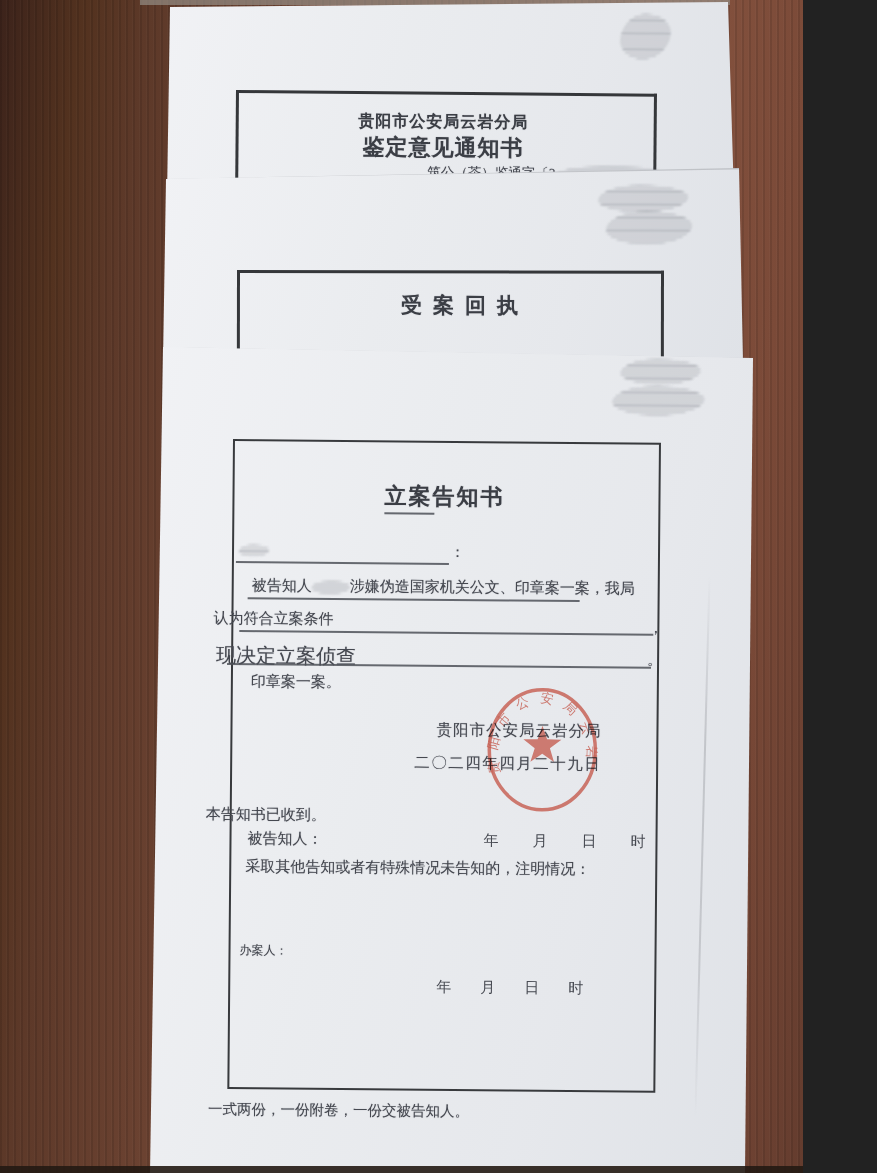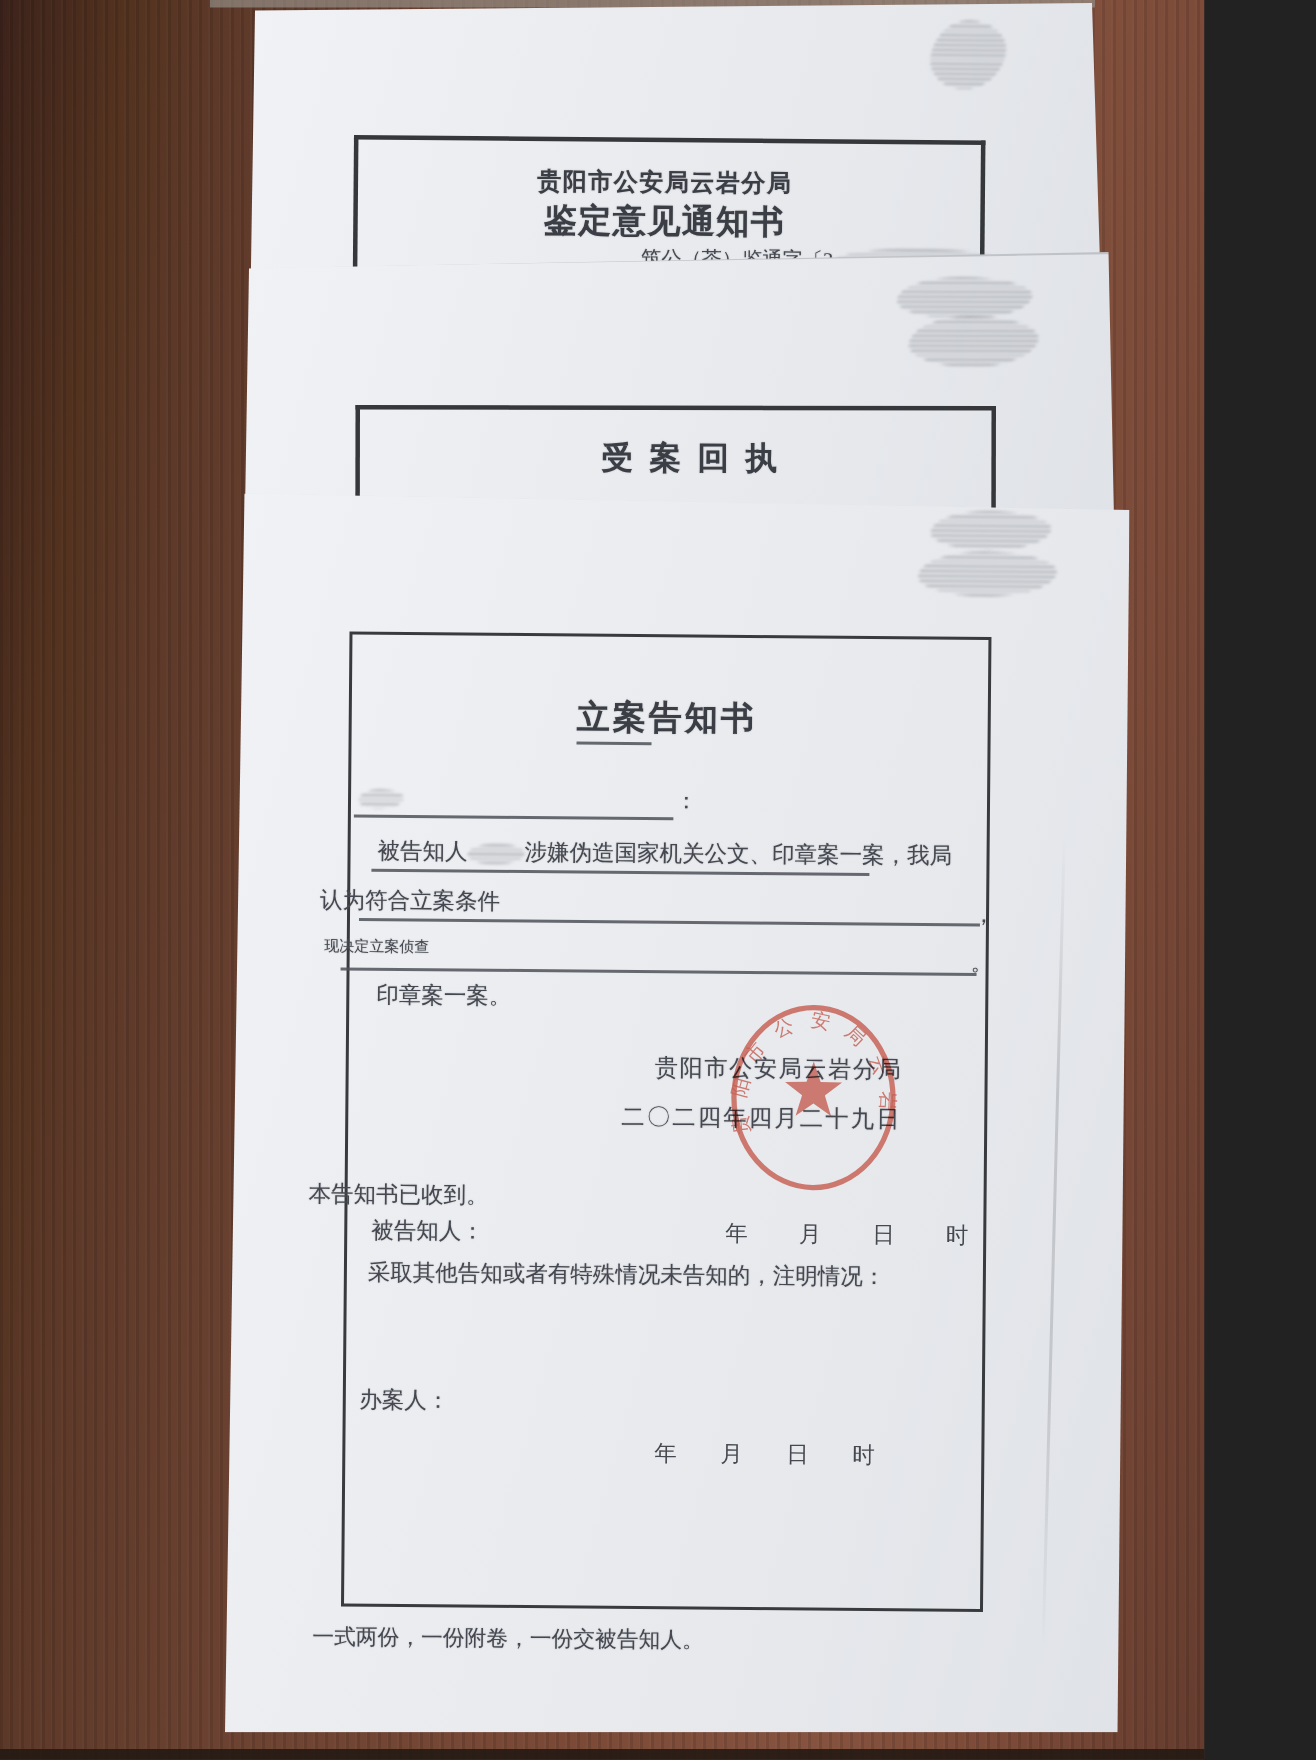--- a/index.html
+++ b/index.html
@@ -28,21 +28,21 @@
     left:158px;top:0;width:582px;height:262px;
     clip-path:polygon(12px 7px,570px 2px,578px 262px,8px 262px);
     filter:drop-shadow(-4px 2px 4px rgba(25,16,11,.55));
   }
   .page2{
     left:158px;top:160px;width:590px;height:202px;
     clip-path:polygon(8px 19px,581px 8px,585px 202px,5px 202px);
     filter:drop-shadow(-4px -2px 4px rgba(25,16,11,.45)) drop-shadow(0 -2px 2px rgba(70,60,50,.3));
   }
   .page3{
-    left:145px;top:324px;width:615px;height:831px;
+    left:145px;top:342px;width:615px;height:831px;
     clip-path:polygon(18px 5px,608px 16px,600px 831px,5px 831px);
     filter:drop-shadow(-4px -2px 4px rgba(25,16,11,.45)) drop-shadow(3px 0 4px rgba(25,16,11,.4));
   }
   
   .frame{position:absolute;border:3px solid #35373a;border-bottom:none;}
   .frame3{position:absolute;border:2.5px solid #383a3d;}
   
   .txt{position:absolute;white-space:nowrap;text-shadow:0 0 1px rgba(82,85,94,.45);}
   .ctr{text-align:center;}
   .b{font-weight:700;color:#3b3e45;}
@@ -114,21 +114,21 @@
 
       <div class="txt" style="left:108px;top:234px;font-size:15px;">
         <span>被告知人</span><span class="smudge-inline" style="width:38px;height:13px;"></span><span>涉嫌伪造国家机关公文、印章案一案，我局</span>
       </div>
       <div class="ul" style="left:104px;top:255px;width:332px;"></div>
 
       <div class="txt" style="left:70px;top:267px;font-size:15px;">认为符合立案条件</div>
       <div class="ul" style="left:96px;top:288px;width:414px;"></div>
       <div class="txt" style="left:505px;top:273px;font-size:15px;">，</div>
 
-      <div class="txt" style="left:73px;top:300px;font-size:10px;">现决定立案侦查</div>
+      <div class="txt" style="left:73px;top:300px;font-size:20px;">现决定立案侦查</div>
       <div class="ul" style="left:84px;top:321px;width:424px;"></div>
       <div class="txt" style="left:504px;top:305px;font-size:15px;">。</div>
 
       <div class="txt" style="left:108px;top:330px;font-size:15px;">印章案一案。</div>
 
       <div class="txt" style="left:294px;top:376px;font-size:15.5px;letter-spacing:1px;">贵阳市公安局云岩分局</div>
       <div class="txt" style="left:272px;top:409px;font-size:15.5px;letter-spacing:1.5px;">二〇二四年四月二十九日</div>
 
       <svg class="seal" style="left:338px;top:337px;" width="124" height="136" viewBox="0 0 124 136">
         <ellipse cx="62" cy="68" rx="53" ry="60" fill="none" stroke="#c14a3c" stroke-width="3.5" opacity="0.82"></ellipse>
@@ -144,21 +144,21 @@
       <div class="txt" style="left:106px;top:487px;font-size:15px;">被告知人：</div>
       <div class="dtrow" style="left:342px;top:487px;gap:34px;font-size:15px;">
         <span>年</span>
         <span>月</span>
         <span>日</span>
         <span>时</span>
       </div>
 
       <div class="txt" style="left:104px;top:515px;font-size:15px;">采取其他告知或者有特殊情况未告知的，注明情况：</div>
 
-      <div class="txt" style="left:99px;top:600px;font-size:15px;">办案人：</div>
+      <div class="txt" style="left:99px;top:600px;font-size:12px;">办案人：</div>
       <div class="dtrow" style="left:296px;top:634px;gap:29px;font-size:15px;">
         <span>年</span>
         <span>月</span>
         <span>日</span>
         <span>时</span>
       </div>
 
       <div class="txt" style="left:69px;top:758px;font-size:14.5px;">一式两份，一份附卷，一份交被告知人。</div>
 
       <div class="crease" style="left:560px;top:230px;height:540px;"></div>

